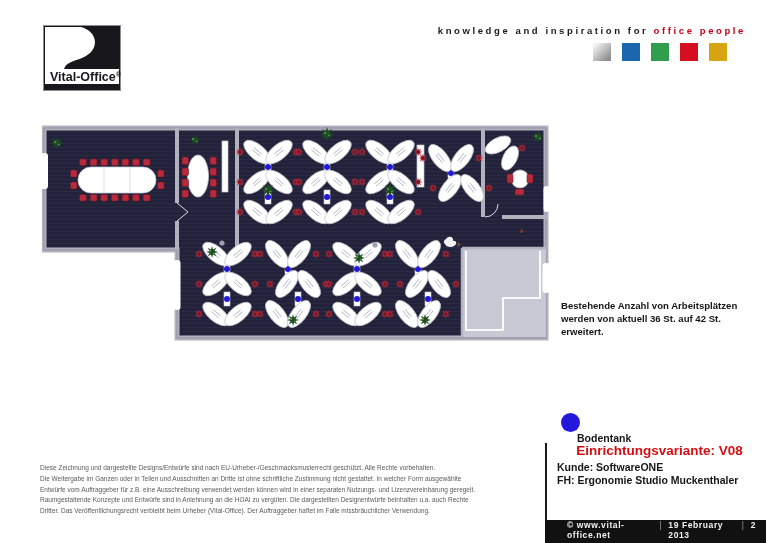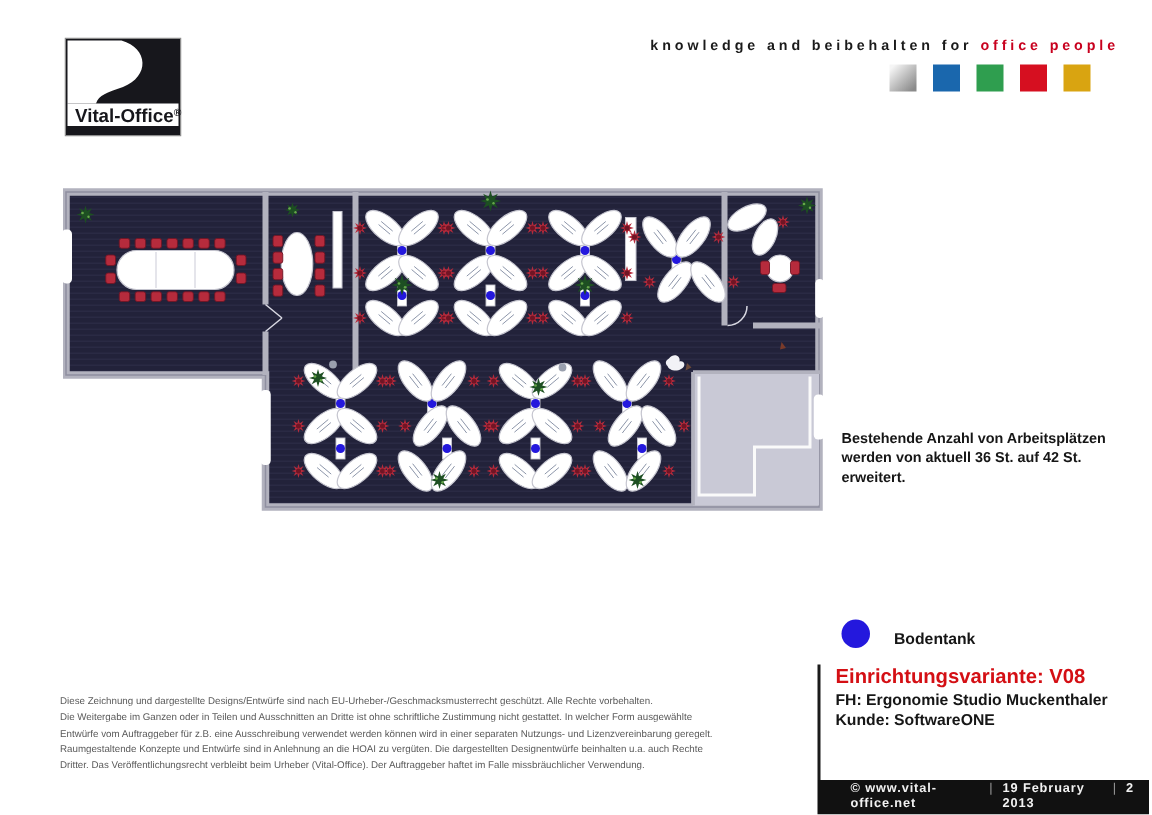--- a/index.html
+++ b/index.html
@@ -11,23 +11,23 @@
   #tagline{position:absolute;top:25px;right:22px;font-size:9.5px;font-weight:bold;letter-spacing:2.6px;white-space:nowrap;color:#1a1a1a;}
   #tagline .red{color:#c8001e;}
   #brand-squares{position:absolute;top:43px;right:41px;display:flex;gap:11px;}
   .brand-sq{width:18px;height:18px;}
 
   
   #plan-wrap{position:absolute;left:42px;top:124px;width:510px;height:218px;}
   #plan-wrap svg{display:block;}
 
   
-  #annotation{position:absolute;left:561px;top:286px;width:200px;font-size:9.6px;font-weight:bold;color:#161616;line-height:1.38;}
+  #annotation{position:absolute;left:561px;top:299px;width:200px;font-size:9.6px;font-weight:bold;color:#161616;line-height:1.38;}
   #annotation p{margin:0 0 12px 0;white-space:pre-line;}
-  #legend{position:absolute;left:561px;top:413px;display:flex;align-items:flex-end;}
+  #legend{position:absolute;left:561px;top:413px;display:flex;align-items:flex-start;flex-direction:column;}
   #legend .dot{width:19px;height:19px;border-radius:50%;}
   #legend .lab{margin-left:16px;font-size:10.5px;font-weight:bold;color:#161616;}
 
   #title-rule{position:absolute;left:545px;top:443px;width:2px;height:77px;background:#1a1a1a;}
   #title-block{position:absolute;left:557px;top:443px;width:205px;}
   #title-block .variant{font-size:13.5px;font-weight:bold;margin:0 0 3px 0;}
   #title-block .sub{font-size:10.5px;font-weight:bold;color:#161616;line-height:13px;margin:0;}
 
   
   #legal{position:absolute;left:40px;top:463px;width:478px;font-size:6.5px;color:#5a5a5a;line-height:10.8px;white-space:pre-line;}
@@ -45,21 +45,21 @@
   <div id="logo">
     <svg width="78" height="66" viewBox="0 0 78 66">
       <rect x="0.5" y="0.5" width="77" height="65" fill="#17171c" stroke="#8d8d8d" stroke-width="1"></rect>
       <path d="M2,2 H38 C56,7 57,26 39,33 C28,37 23,38 21,44 H2 Z" fill="#ffffff"></path>
       <rect x="2" y="44" width="74" height="15" fill="#ffffff"></rect>
       <text x="7" y="56" font-size="12.5" font-weight="bold" fill="#17171c" font-family="Liberation Sans, sans-serif"><tspan>Vital-Office</tspan><tspan dy="-4" font-size="7">®</tspan></text>
     </svg>
   </div>
 
   <div id="tagline">
-    <span>knowledge and beibehalten for</span>
+    <span>knowledge and inspiration for</span>
     <span> </span>
     <span class="red">office people</span>
   </div>
   <div id="brand-squares">
       <div class="brand-sq" style="background: linear-gradient(135deg, rgb(245, 245, 245) 10%, rgb(138, 138, 138) 90%);"></div>
       <div class="brand-sq" style="background: rgb(26, 103, 173);"></div>
       <div class="brand-sq" style="background: rgb(47, 158, 79);"></div>
       <div class="brand-sq" style="background: rgb(214, 15, 32);"></div>
       <div class="brand-sq" style="background: rgb(217, 164, 17);"></div>
     </div>
@@ -553,23 +553,23 @@
 werden von aktuell 36 St. auf 42 St. erweitert.</p>
   </div>
 
   <div id="legend">
     <span class="dot" id="legend-dot" style="background: rgb(36, 24, 221);"></span>
     <span class="lab">Bodentank</span>
   </div>
 
   <div id="title-rule"></div>
   <div id="title-block">
-    <p class="variant" id="variant-line" style="color: rgb(212, 15, 20);">Einrichtungsvariante: V08</p>
+    <p class="variant" id="variant-line" style="color: rgb(212, 15, 20); text-align: center;">Einrichtungsvariante: V08</p>
+    <p class="sub">Kunde: SoftwareONE</p>
     <p class="sub">FH: Ergonomie Studio Muckenthaler</p>
-    <p class="sub">Kunde: SoftwareONE</p>
   </div>
 
   <div id="legal">Diese Zeichnung und dargestellte Designs/Entwürfe sind nach EU-Urheber-/Geschmacksmusterrecht geschützt. Alle Rechte vorbehalten.
 Die Weitergabe im Ganzen oder in Teilen und Ausschnitten an Dritte ist ohne schriftliche Zustimmung nicht gestattet. In welcher Form ausgewählte
 Entwürfe vom Auftraggeber für z.B. eine Ausschreibung verwendet werden können wird in einer separaten Nutzungs- und Lizenzvereinbarung geregelt.
 Raumgestaltende Konzepte und Entwürfe sind in Anlehnung an die HOAI zu vergüten. Die dargestellten Designentwürfe beinhalten u.a. auch Rechte
 Dritter. Das Veröffentlichungsrecht verbleibt beim Urheber (Vital-Office). Der Auftraggeber haftet im Falle missbräuchlicher Verwendung.</div>
 
   <div id="footer">
     <span>© www.vital-office.net</span>

